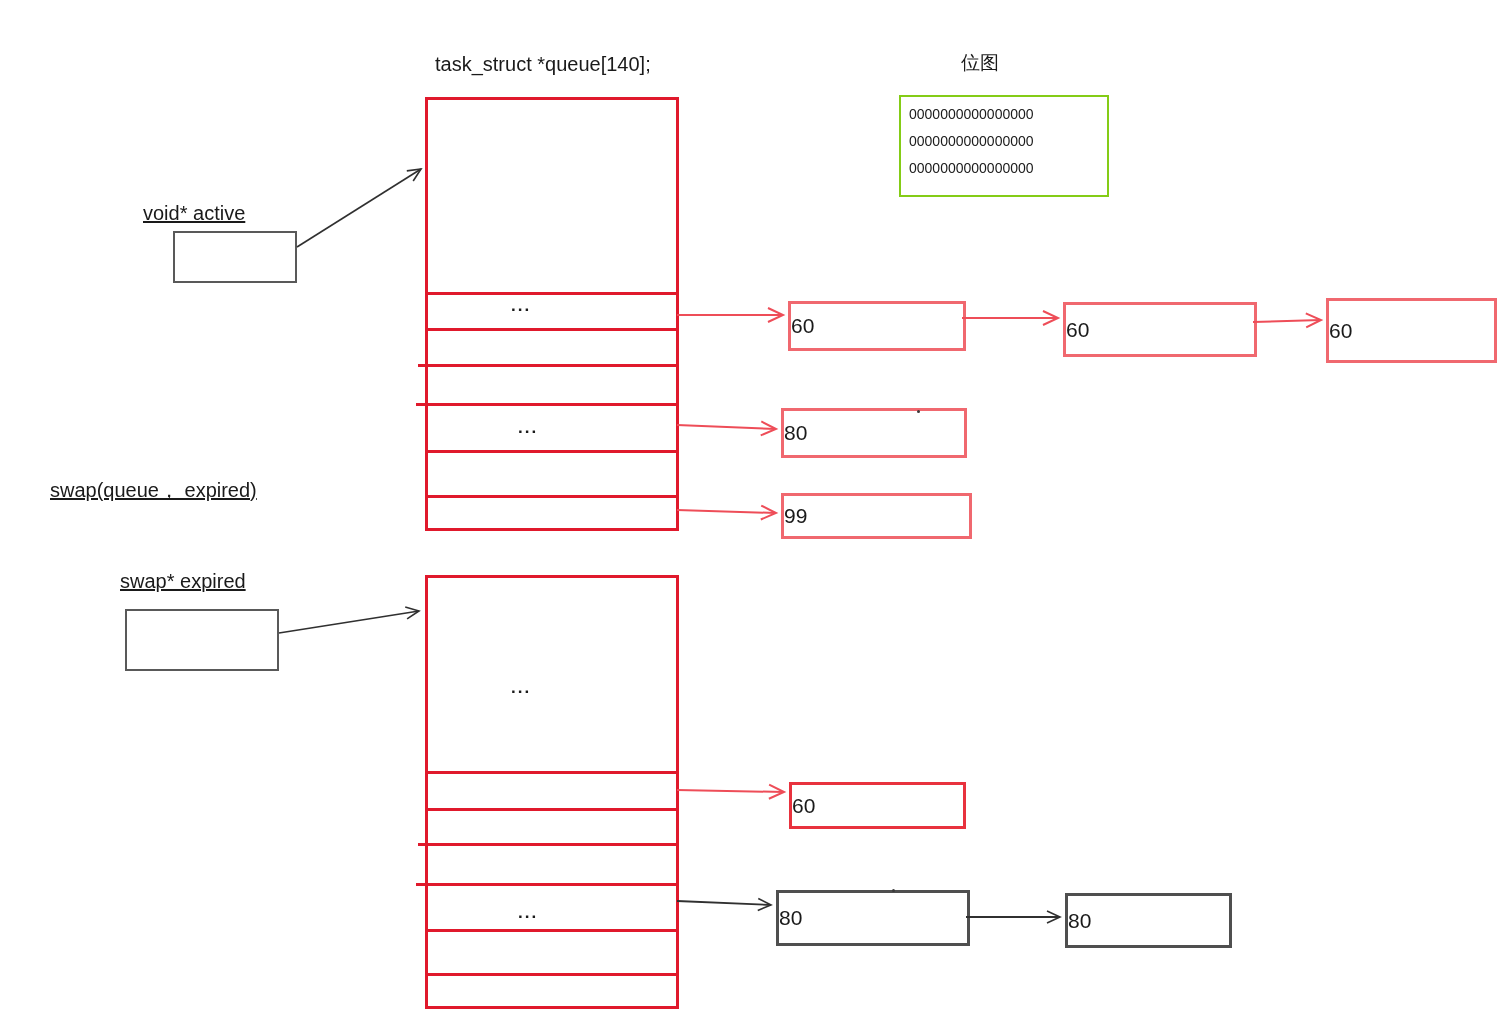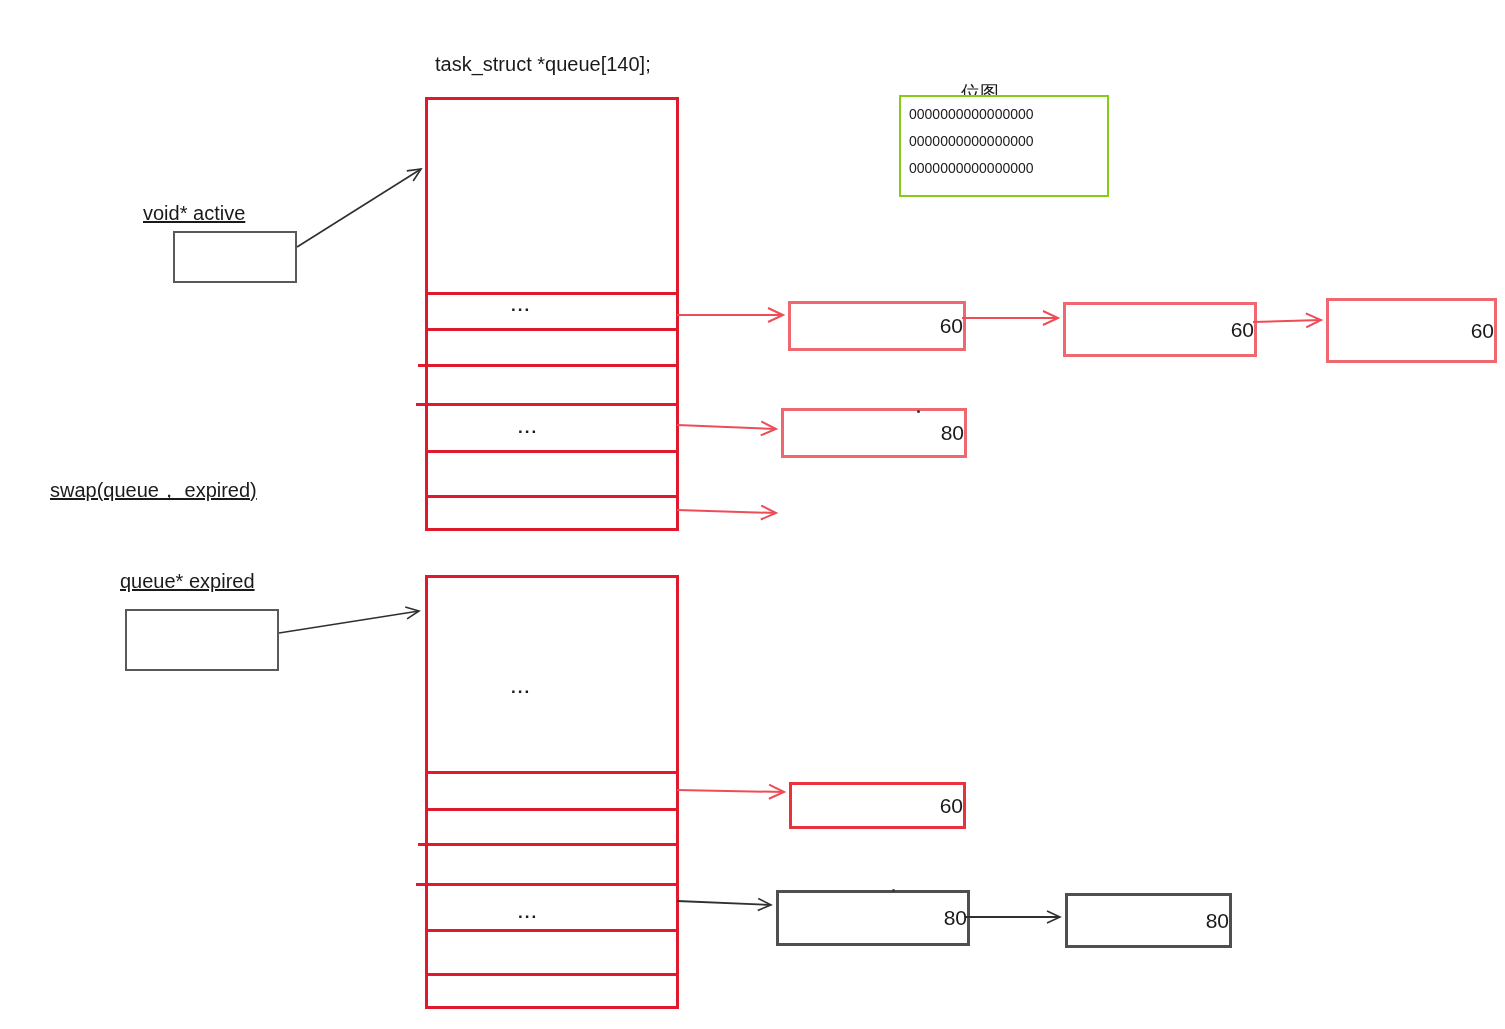--- a/index.html
+++ b/index.html
@@ -15,41 +15,41 @@
   .abs{position:absolute;}
   .label{font-size:20px;white-space:pre;text-decoration:underline;}
   .title{font-size:20px;}
   
   .ptr-box{border:2px solid #595959;background:#fff;}
   
   .queue{border:3px solid #e0192c;background:#fff;}
   .qline{position:absolute;height:3px;background:#e0192c;}
   .dots{position:absolute;font-size:17px;font-weight:bold;color:#1a1a1a;letter-spacing:2px;}
   
-  .node{display:flex;align-items:center;justify-content:flex-end;
+  .node{display:flex;align-items:center;justify-content:flex-start;
         font-size:21px;background:#fff;}
   .node.salmon{border:3px solid #f0686f;}
   .node.redder{border:3px solid #e8323e;}
   .node.gray{border:3px solid #4f4f4f;}
   
   .bitmap-box{border:2px solid #84cc16;background:#fff;
               font-size:14px;line-height:27px;padding:4px 0 0 8px;
               letter-spacing:0px;}
   .bitmap-label{font-size:19px;}
   .dot{position:absolute;width:3px;height:3px;background:#3a3a3a;border-radius:50%;}
   svg.overlay{position:absolute;left:0;top:0;pointer-events:none;}
 </style>
 </head>
 <body>
 
 <div class="canvas">
 
   <div class="abs title" style="left:410px;top:53px;">task_struct *queue[140];</div>
 
-  <div class="abs bitmap-label" style="left:936px;top:80px;">位图</div>
+  <div class="abs bitmap-label" style="left:936px;top:50px;">位图</div>
   <div class="abs bitmap-box" style="left:874px;top:95px;width:198px;height:94px;">
     <div>0000000000000000</div>
     <div>0000000000000000</div>
     <div>0000000000000000</div>
   </div>
 
   <div class="abs label" style="left:118px;top:202px;">void* active</div>
   <div class="abs ptr-box" style="left:148px;top:231px;width:120px;height:48px;"></div>
 
   <div class="abs queue" style="left:400px;top:97px;width:248px;height:428px;">
@@ -71,24 +71,27 @@
   </div>
   <div class="abs node salmon" style="left:1301px;top:298px;width:165px;height:59px;">
     <span>60</span>
   </div>
 
   <div class="abs node salmon" style="left:756px;top:408px;width:180px;height:44px;">
     <span>80</span>
   </div>
   <div class="dot" style="left:892px;top:410px;"></div>
 
+  <div class="abs node salmon" style="left:756px;top:493px;width:185px;height:40px;">
+    <span>99</span>
+  </div>
 
   <div class="abs label" style="left:25px;top:477px;">swap(queue， expired)</div>
 
-  <div class="abs label" style="left:95px;top:570px;">queue* expired</div>
+  <div class="abs label" style="left:95px;top:570px;">swap* expired</div>
   <div class="abs ptr-box" style="left:100px;top:609px;width:150px;height:58px;"></div>
 
   <div class="abs queue" style="left:400px;top:575px;width:248px;height:428px;">
     <div class="dots" style="left:83px;top:100px;">...</div>
     <div class="qline" style="left:0;top:193px;width:248px;"></div>
     <div class="qline" style="left:0;top:230px;width:248px;"></div>
     <div class="qline" style="left:-10px;top:265px;width:258px;"></div>
     <div class="qline" style="left:-12px;top:305px;width:260px;"></div>
     <div class="dots" style="left:90px;top:325px;">...</div>
     <div class="qline" style="left:0;top:351px;width:248px;"></div>

